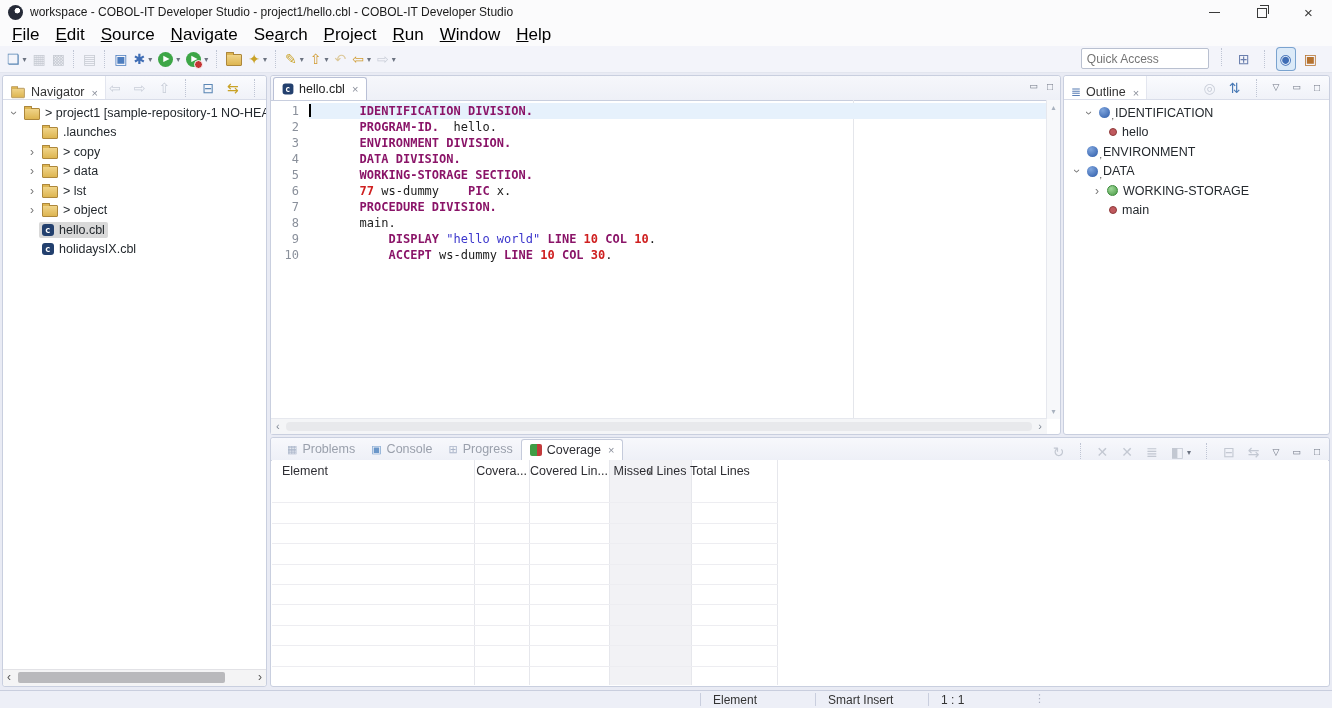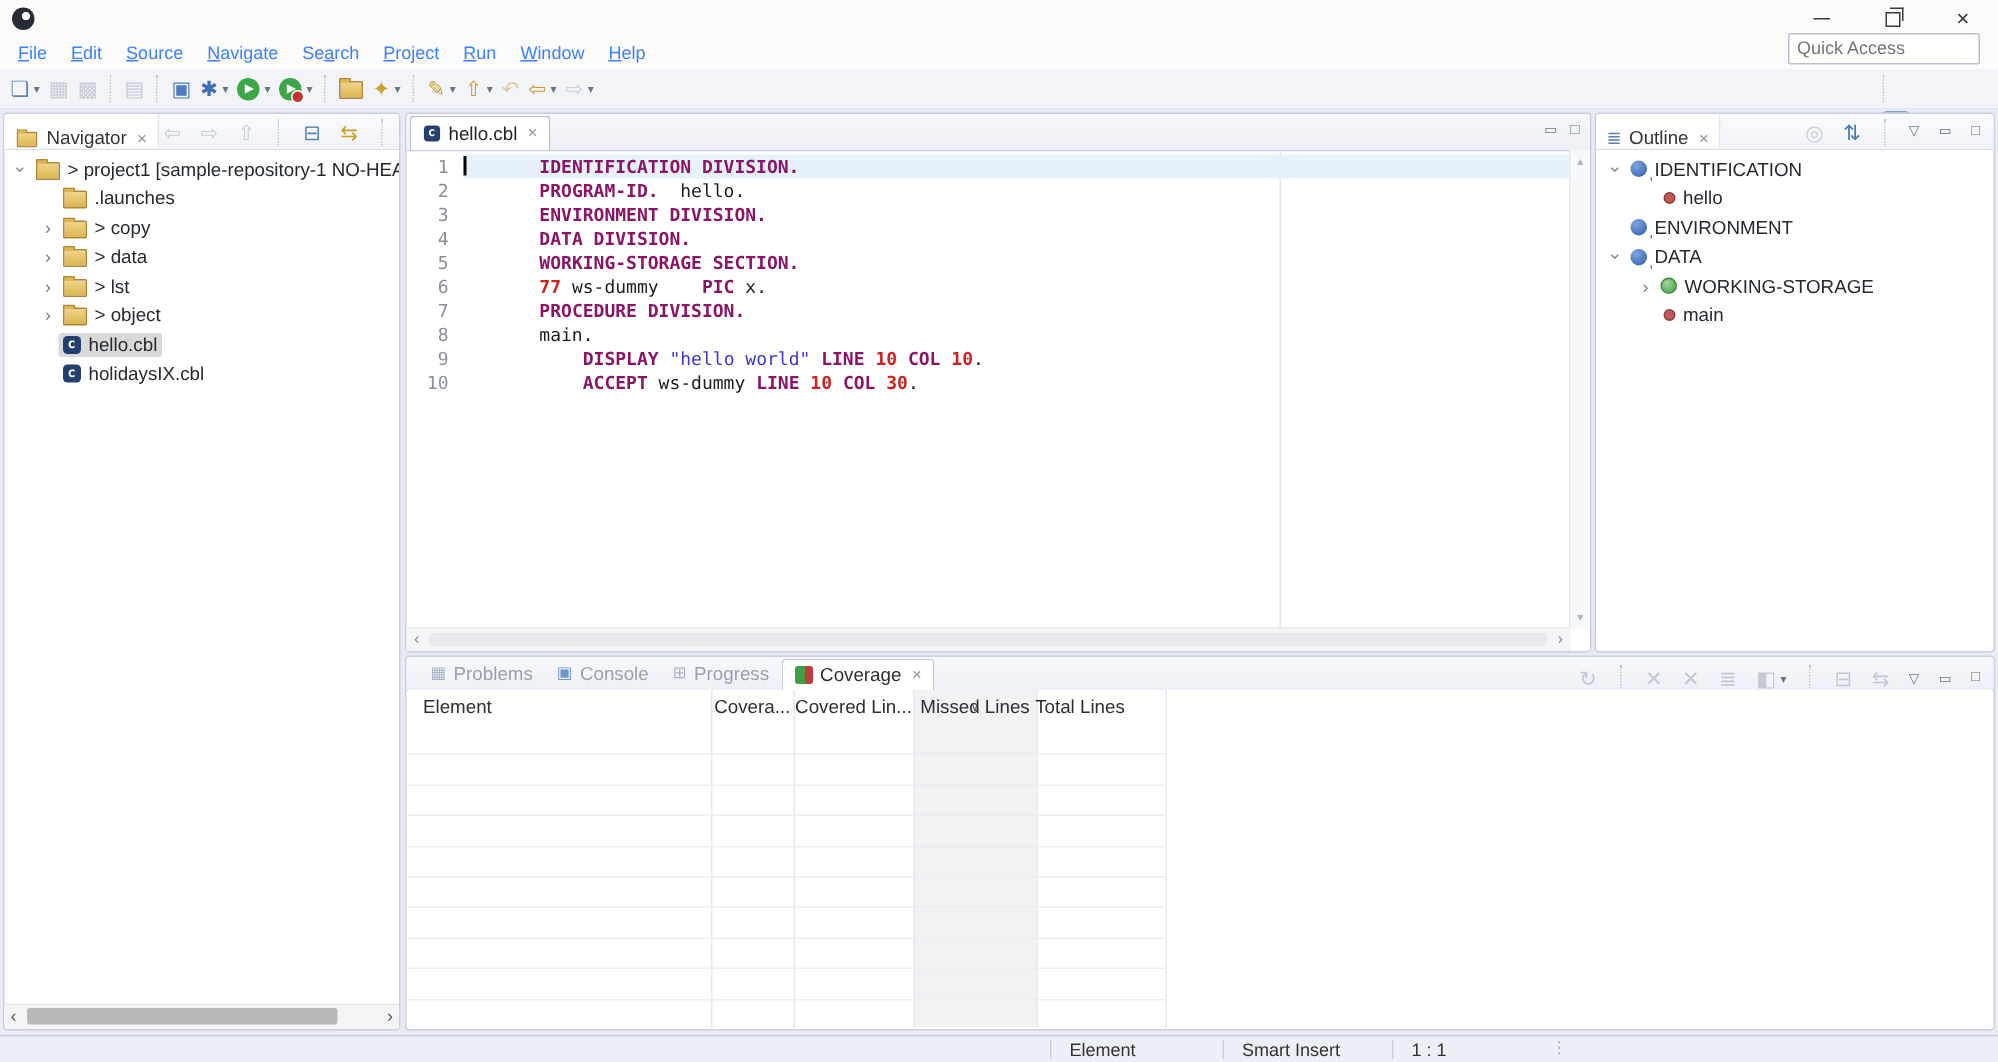--- a/index.html
+++ b/index.html
@@ -13,33 +13,33 @@
             background:radial-gradient(circle at 62% 38%, #ffffff 0 2.5px, #262b38 3px);}
   .title-text{font-size:12px;color:#1b1b1b;white-space:nowrap;}
   .win-controls{position:absolute;right:0;top:0;height:24px;display:flex;}
   .wc{width:47px;height:24px;display:flex;align-items:center;justify-content:center;color:#3a3a3a;font-size:15px;}
   .min-glyph{width:11px;height:1px;background:#3a3a3a;display:block;}
   .restore-glyph{width:8px;height:8px;border:1px solid #3a3a3a;position:relative;background:#fbfbfc;display:block;margin-top:2px;}
   .restore-glyph::before{content:"";position:absolute;left:2px;top:-4px;width:8px;height:8px;border:1px solid #3a3a3a;border-left:none;border-bottom:none;}
 
   
   .menubar{position:absolute;left:0;top:24px;width:100%;height:22px;background:#fbfbfc;display:flex;align-items:center;padding-left:4px;}
-  .menu-item{font-size:12px;color:#3b82f6;padding:2px 8px;text-align:right;}
+  .menu-item{font-size:17px;color:#000000;padding:2px 8px;text-align:right;}
   .menu-item u{text-decoration:underline;}
 
   
   .toolbar{position:absolute;left:0;top:46px;width:100%;height:27px;background:#f3f4fa;display:flex;align-items:center;padding:0 4px;box-sizing:border-box;border-bottom:1px solid #e3e6ef;}
   .tb-btn{display:inline-flex;align-items:center;height:22px;padding:0 3px;flex:none;}
   .tb-glyph{font-size:14px;line-height:1;}
   .tb-dd{font-size:8px;color:#6b7280;margin-left:3px;}
   .tb-sep{width:1px;height:18px;border-left:1px dotted #bfc5d4;margin:0 5px;flex:none;}
   .tb-circle{position:relative;width:15px;height:15px;border-radius:50%;display:inline-flex;align-items:center;justify-content:center;}
   .tb-circle-glyph{color:#fff;font-size:8px;margin-left:1px;line-height:1;}
   .tb-dot{position:absolute;right:-2px;bottom:-2px;width:7px;height:7px;border-radius:50%;border:1px solid #fff;}
-  .tb-right{margin-left:auto;display:flex;align-items:center;gap:7px;padding-right:8px;flex-direction:column;}
+  .tb-right{margin-left:auto;display:flex;align-items:flex-start;gap:7px;padding-right:8px;}
   .quick-access{width:116px;height:19px;border:1px solid #b9c0d0;border-radius:2px;font-size:12px;padding:0 5px;color:#555;background:#fff;font-family:"Liberation Sans",sans-serif;}
   .tb-btn.active{background:#dceaf8;box-shadow:0 0 0 1px #7aa3cf;border-radius:3px;}
 
   
   .panel{position:absolute;background:#fff;border:1px solid #c9cfdf;border-radius:3px;box-sizing:border-box;}
   .phead{height:23px;background:linear-gradient(#fafbfe,#f0f2f8);border-bottom:1px solid #d9dde9;border-radius:3px 3px 0 0;display:flex;align-items:center;padding:0 6px 0 0;}
   .ptab{display:flex;align-items:flex-end;gap:5px;font-size:12.5px;color:#333;background:#fff;height:100%;padding:0 7px;border-right:1px solid #e3e6ef;border-radius:3px 0 0 0;}
   .tab-close{font-size:11px;color:#8a8f9b;margin-left:2px;}
   .ph-tools{margin-left:auto;display:flex;align-items:center;gap:7px;}
 
@@ -115,20 +115,21 @@
   .statusbar{position:absolute;left:0;top:690px;width:100%;height:18px;background:#edeff7;border-top:1px solid #c9cede;font-size:12px;color:#333;}
   .sb-field{position:absolute;top:2px;white-space:nowrap;}
   .sb-sep{position:absolute;top:2px;height:13px;width:1px;background:#c9cede;}
   .sb-dots{position:absolute;top:1px;color:#a9aec0;font-size:11px;}
 </style>
 </head>
 <body>
 
 <div class="titlebar">
   <span class="app-icon"></span>
+  <span class="title-text">workspace - COBOL-IT Developer Studio - project1/hello.cbl - COBOL-IT Developer Studio</span>
   <div class="win-controls">
     <span class="wc">
         <span class="min-glyph"></span>
       </span>
     <span class="wc">
         <span class="restore-glyph"></span>
       </span>
     <span class="wc">×</span>
   </div>
 </div>
@@ -421,21 +422,21 @@
         </span>
         <span class="tb-btn">
           <span class="tb-glyph" style="color: rgb(107, 114, 128); font-size: 9px;">▭</span>
         </span>
         <span class="tb-btn">
           <span class="tb-glyph" style="color: rgb(107, 114, 128); font-size: 10px;">□</span>
         </span>
       </div>
   </div>
   <div class="tree-rows" id="outline-rows" style="top:23px;bottom:0;">
-      <div class="tree-row" style="padding-left: 6px;">
+      <div class="tree-row" style="padding-left: 6px; margin-left: 12px;">
         <span class="exp open">›</span>
         <span class="row-inner">
           <span class="ticon i-division-icon"></span>
           <span class="tlabel">IDENTIFICATION</span>
         </span>
       </div>
       <div class="tree-row" style="padding-left: 26px;">
         <span class="exp"></span>
         <span class="row-inner">
           <span class="ticon i-paragraph-icon"></span>

